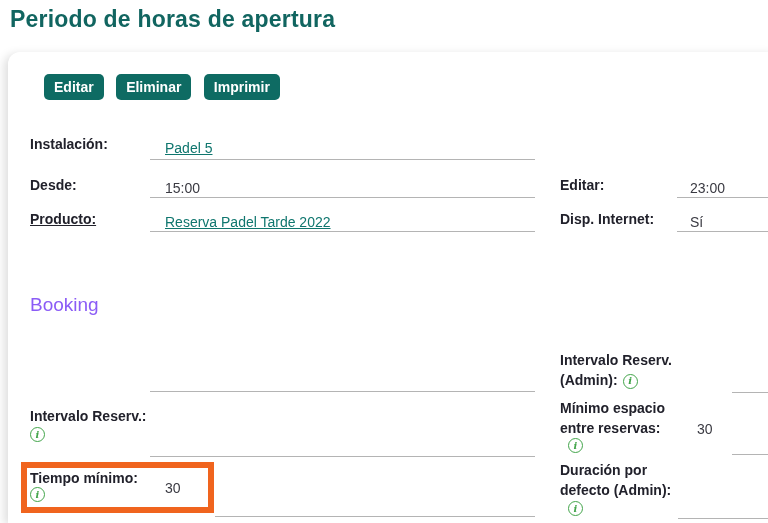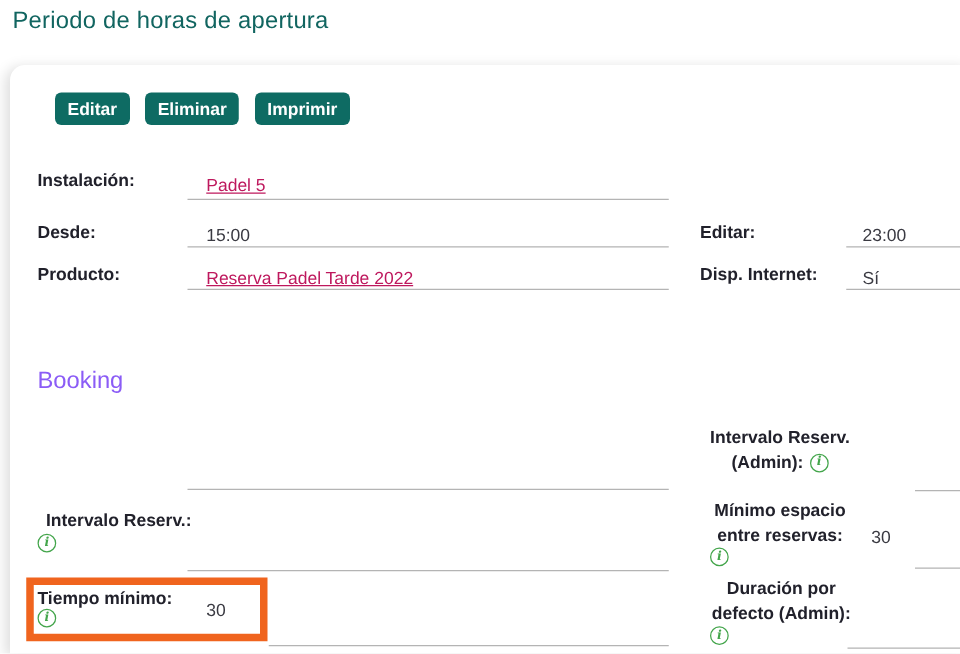--- a/index.html
+++ b/index.html
@@ -3,40 +3,40 @@
 <meta charset="utf-8">
 <style>
   * { margin:0; padding:0; box-sizing:border-box; }
   html,body { background:#fff; }
   #screen {
     position:relative; width:768px; height:523px; overflow:hidden;
     background:#fff; font-family:"Liberation Sans", sans-serif;
   }
   .page-title {
     position:absolute; left:10px; top:6px;
-    font-size:19px; font-weight:400; color:#116560; letter-spacing:.2px;
+    font-size:23px; font-weight:700; color:#116560; letter-spacing:.2px;
   }
   .panel {
     position:absolute; left:8px; top:52px; width:768px; height:471px;
     background:#fff; border-top-left-radius:12px;
     box-shadow:-4px 2px 10px rgba(0,0,0,0.13);
   }
   .toolbar { position:absolute; left:28px; top:74px;padding-left:16px; }
   .btn {
     display:inline-block; background:#0e6b63; color:#fff;
     font-family:inherit; font-size:14px; font-weight:600;
     padding:5px 10px; border:none; border-radius:5px;
     margin-right:8px; cursor:pointer; line-height:16px;
   }
   .lbl {
     position:absolute; font-size:14px; font-weight:700;
-    color:#21212b; line-height:20px;text-align:center;
+    color:#21212b; line-height:20px;
   }
   .val { position:absolute; font-size:14px; color:#3a3a42; line-height:17px; }
-  .link { color:#be185d; text-decoration:underline; cursor:pointer; }
+  .link { color:#0f766e; text-decoration:underline; cursor:pointer; }
   .ul { position:absolute; height:1px; background:#b4b4b4; }
   .heading {
     position:absolute; left:30px; top:294px;
     font-size:19px; font-weight:400; color:#8b5cf6;
   }
   .info {
     display:inline-flex; align-items:center; justify-content:center;
     width:15px; height:15px; border:1.5px solid #43a54b; border-radius:50%;
     color:#43a54b; font-family:"DejaVu Serif", serif;
     font-style:italic; font-weight:700; font-size:10px; line-height:1;
@@ -66,40 +66,40 @@
   <div class="lbl" style="left:30px; top:134px;">Instalación:</div>
   <div class="val" style="left:165px; top:140px;">
     <span class="link">Padel 5</span>
   </div>
   <div class="ul" style="left:150px; top:159px; width:385px;"></div>
 
   <div class="lbl" style="left:30px; top:175px;">Desde:</div>
   <div class="val" style="left:165px; top:180px;">15:00</div>
   <div class="ul" style="left:150px; top:197px; width:385px;"></div>
 
-  <div class="lbl" style="left:30px; top:209px;">Producto:</div>
+  <div class="lbl" style="left:30px; top:209px;text-decoration:underline;">Producto:</div>
   <div class="val" style="left:165px; top:214px;">
     <span class="link">Reserva Padel Tarde 2022</span>
   </div>
   <div class="ul" style="left:150px; top:231px; width:385px;"></div>
 
   <div class="lbl" style="left:560px; top:175px;">Editar:</div>
   <div class="val" style="left:690px; top:180px;">23:00</div>
   <div class="ul" style="left:677px; top:197px; width:100px;"></div>
 
   <div class="lbl" style="left:560px; top:209px;">Disp. Internet:</div>
   <div class="val" style="left:690px; top:214px;">Sí</div>
   <div class="ul" style="left:677px; top:231px; width:100px;"></div>
 
   <div class="heading">Booking</div>
 
   <div class="val" style="left:165px; top:373px;"></div>
   <div class="ul" style="left:150px; top:391px; width:385px;"></div>
 
-  <div class="lbl" style="left:560px; top:339px; width:128px;">
+  <div class="lbl" style="left:560px; top:350px; width:128px;">
     <span>Intervalo Reserv. (Admin):</span><span class="info">i</span>
   </div>
   <div class="val" style="left:697px; top:373px;"></div>
   <div class="ul" style="left:732px; top:392px; width:45px;"></div>
 
   <div class="lbl" style="left:30px; top:406px; width:130px;">Intervalo Reserv.:</div>
   <span class="info block" style="left:30px; top:427px;">i</span>
   <div class="val" style="left:165px; top:438px;"></div>
   <div class="ul" style="left:150px; top:456px; width:385px;"></div>
 

